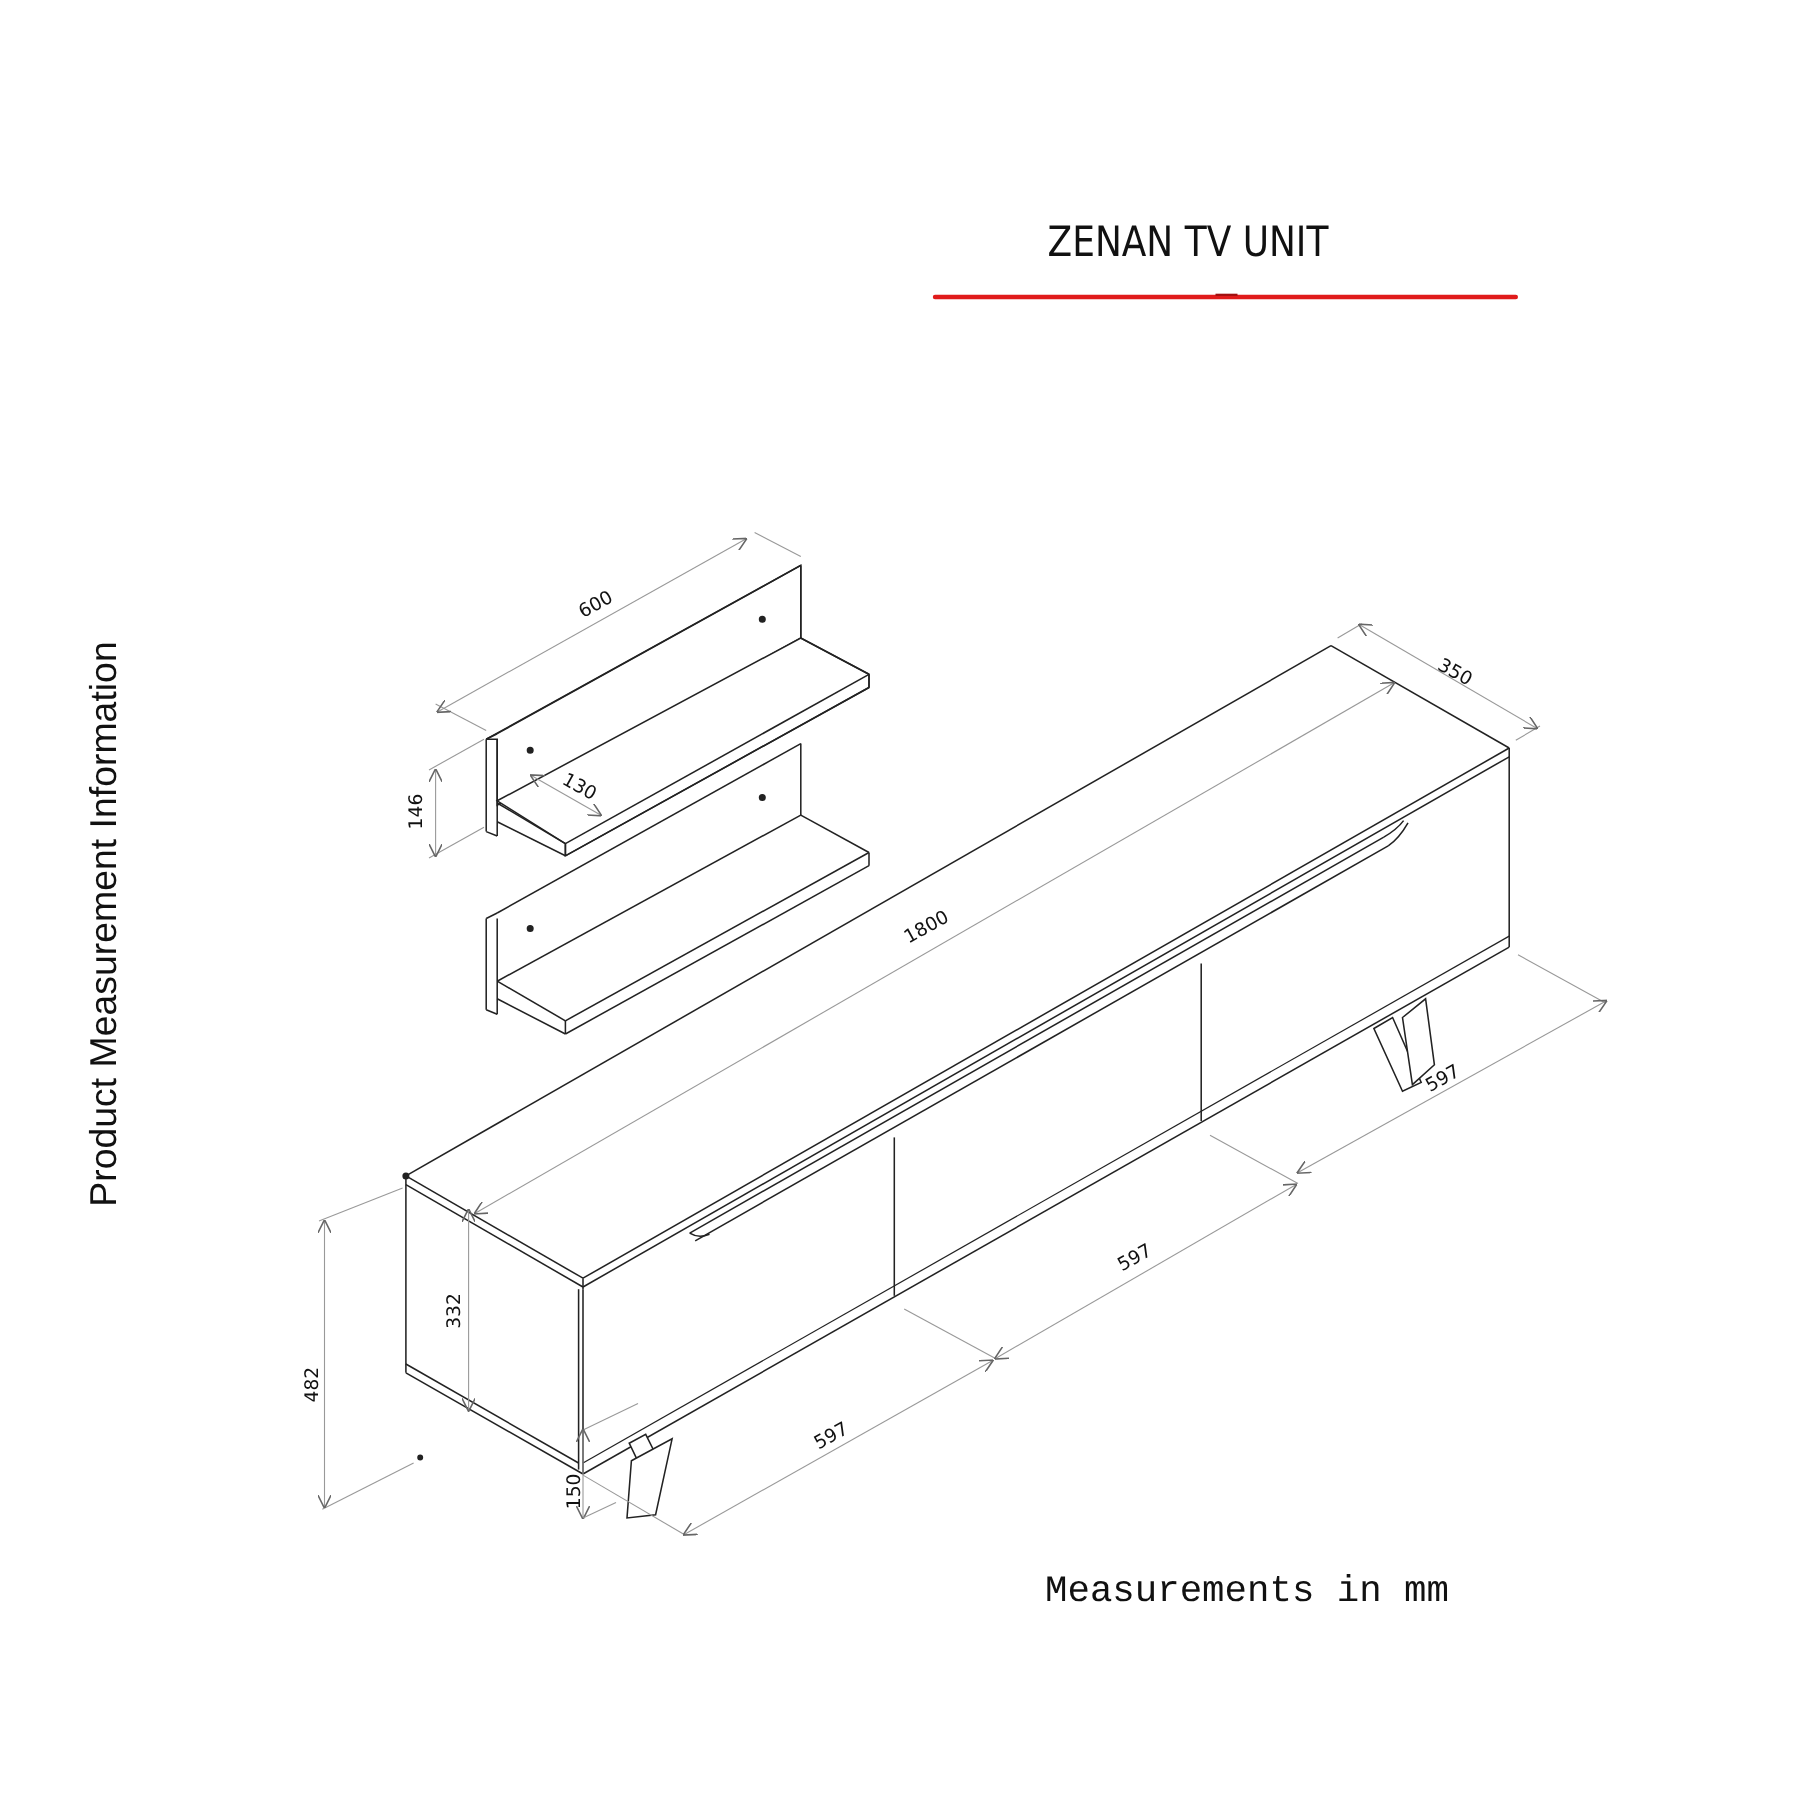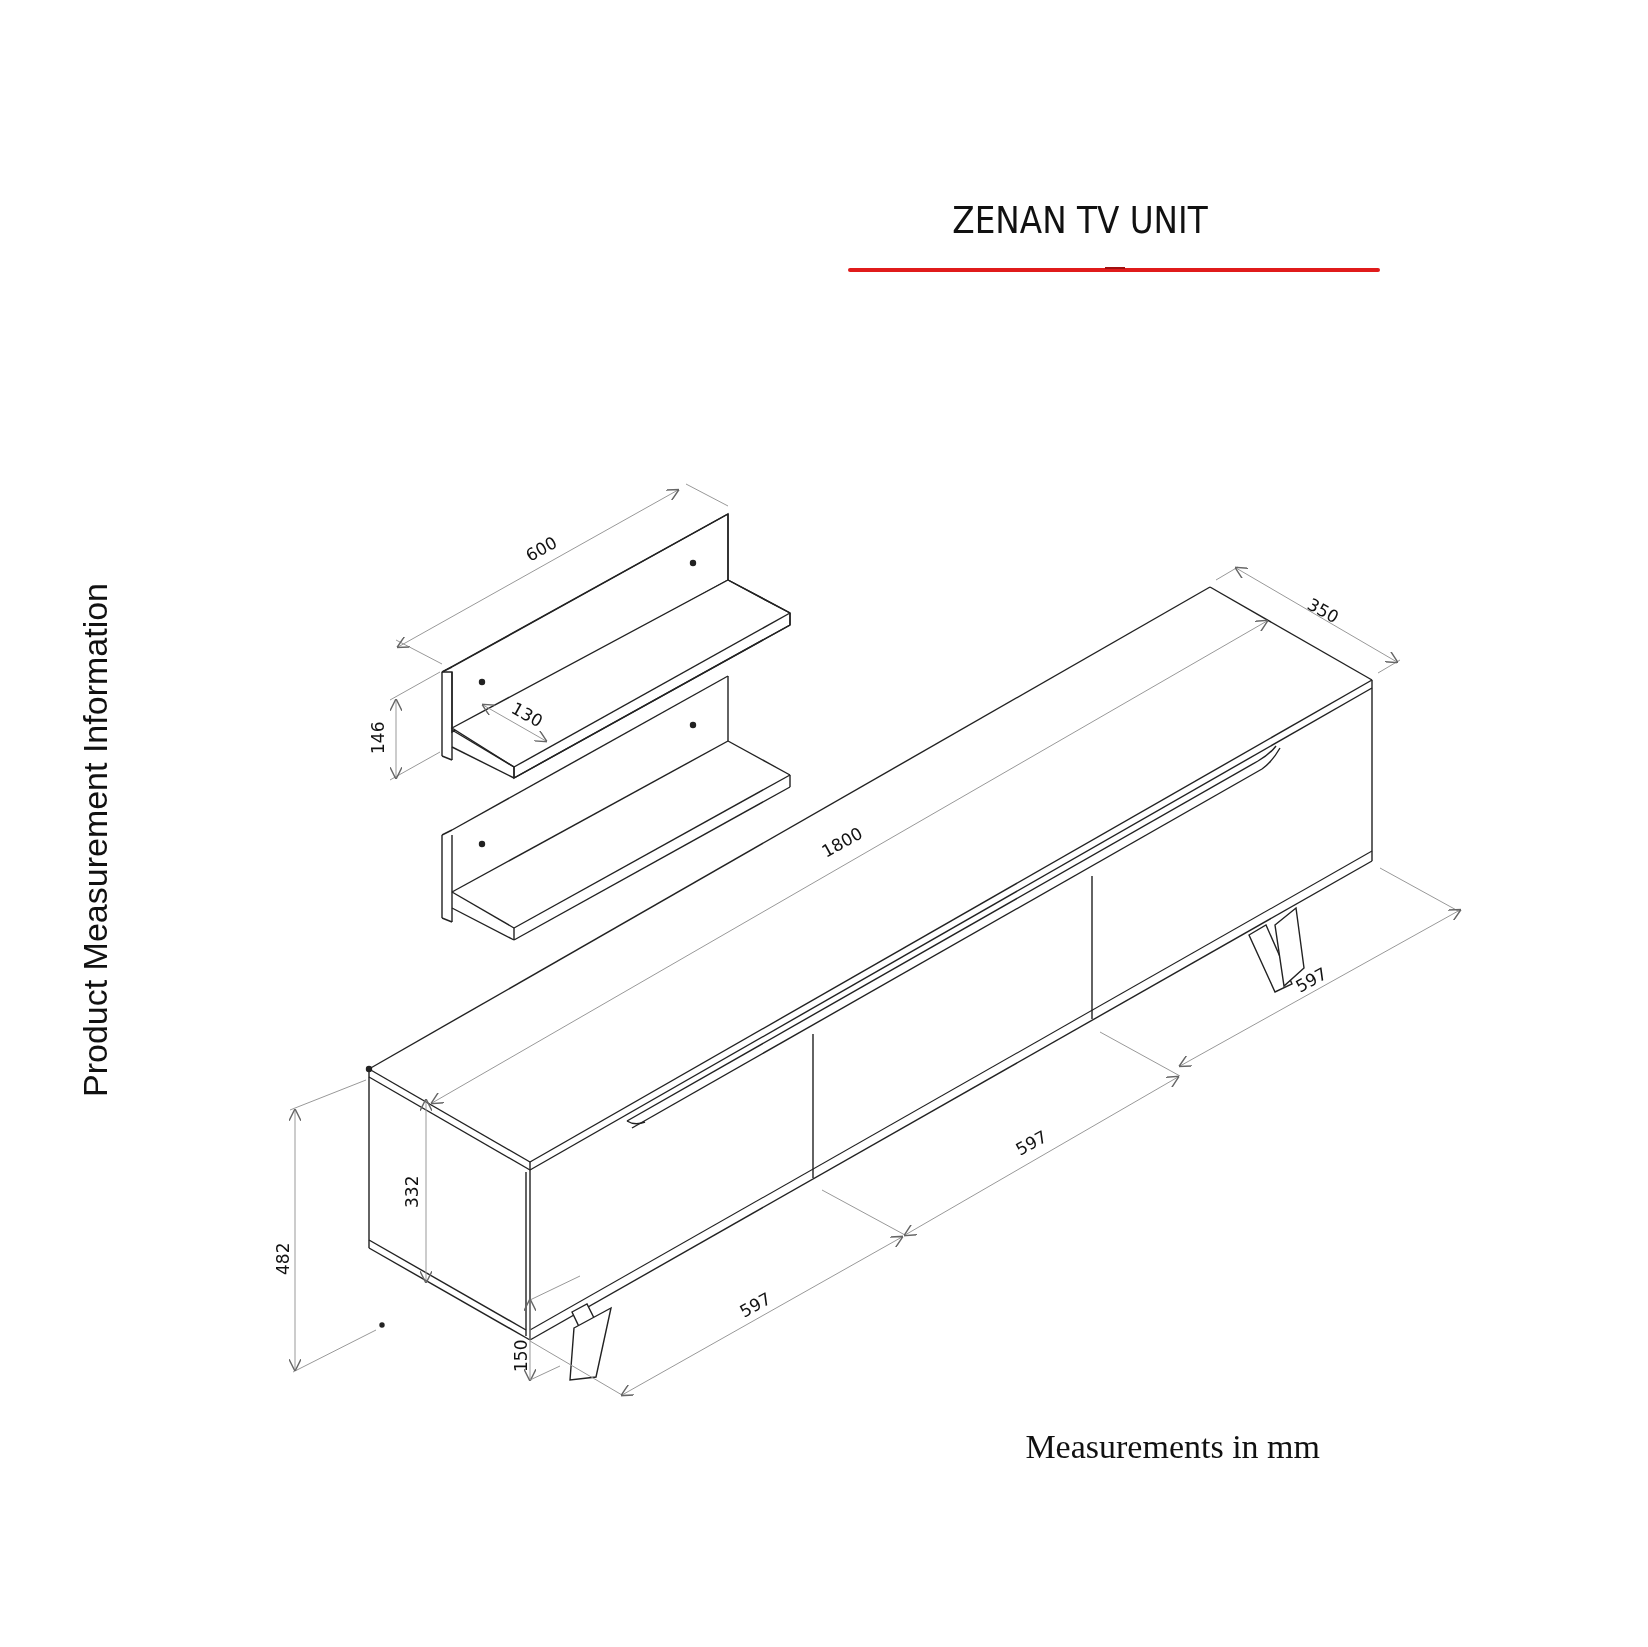--- a/index.html
+++ b/index.html
@@ -1,21 +1,21 @@
 <!DOCTYPE html>
 <html><head>
   <meta charset="utf-8">
   <style>
     html, body { margin: 0; padding: 0; background: #ffffff; }
     body { width: 1648px; height: 1647px; position: relative; overflow: hidden; font-family: "Liberation Sans", sans-serif; }
     .title { position: absolute; left: 880px; top: 198px; width: 400px; text-align: center; font-family: "DejaVu Sans", sans-serif; font-size: 38px; letter-spacing: 0px; color: #111; transform: scaleX(0.86); transform-origin: center; }
     .title-rule { position: absolute; left: 848px; top: 268px; width: 532px; height: 4px; background: #e01b1b; border-radius: 2px; }
     .title-rule-mark { position: absolute; left: 1105px; top: 267px; width: 20px; height: 2px; background: #a01010; }
     .side-label { position: absolute; left: 95px; top: 840px; transform: translate(-50%, -50%) rotate(-90deg); white-space: nowrap; font-family: "Liberation Sans", sans-serif; font-size: 34px; color: #111; }
-    .units { position: absolute; left: 950px; top: 1428px; width: 370px; text-align: right; font-family: Liberation Serif, serif; font-size: 34px; color: #111; }
+    .units { position: absolute; left: 950px; top: 1428px; width: 370px; text-align: left; font-family: Liberation Mono, monospace; font-size: 34px; color: #111; }
     svg.drawing { position: absolute; left: 0; top: 0; }
     .dimtxt { font-family: "DejaVu Sans", sans-serif; font-size: 17px; fill: #111; }
   </style>
 </head>
 <body>
 
 <div class="title">ZENAN TV UNIT</div>
 <div class="title-rule"></div>
 <div class="title-rule-mark"></div>
 

